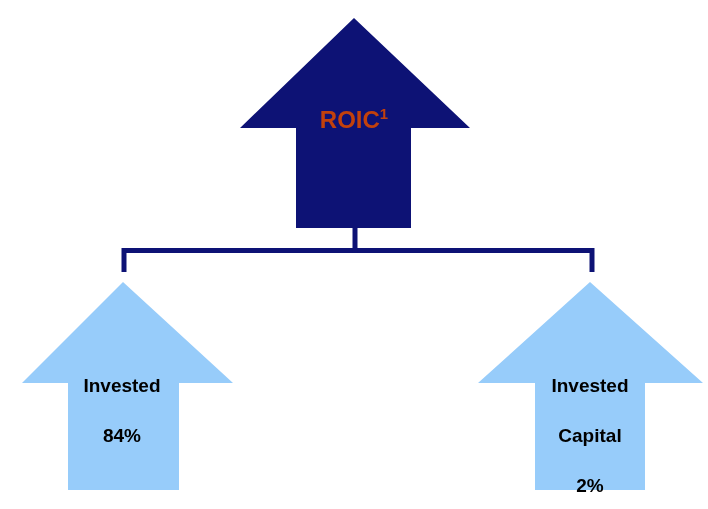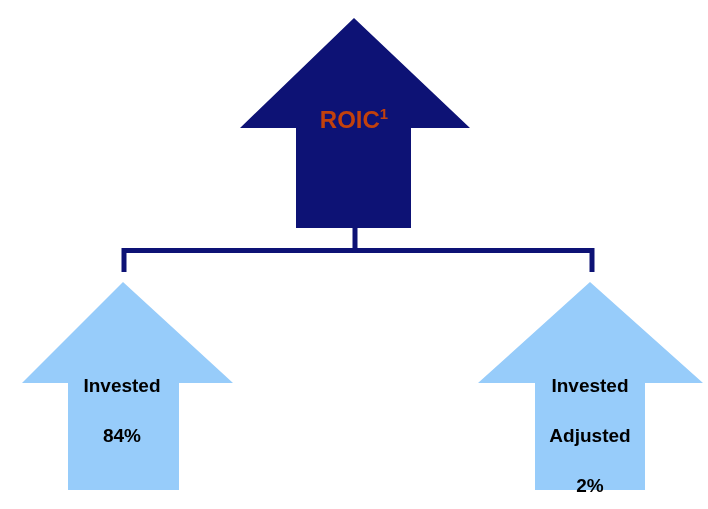--- a/index.html
+++ b/index.html
@@ -89,17 +89,17 @@
     <span class="label-line"><span>ROIC</span><sup>1</sup></span>
   </div>
 
   <div class="arrow-label label-left">
     <span class="label-line">Invested</span>
     <span class="label-line">84%</span>
   </div>
 
   <div class="arrow-label label-right">
     <span class="label-line">Invested</span>
-    <span class="label-line">Adjusted</span>
+    <span class="label-line">Capital</span>
     <span class="label-line">2%</span>
   </div>
 
 </div>
 
 </body></html>

